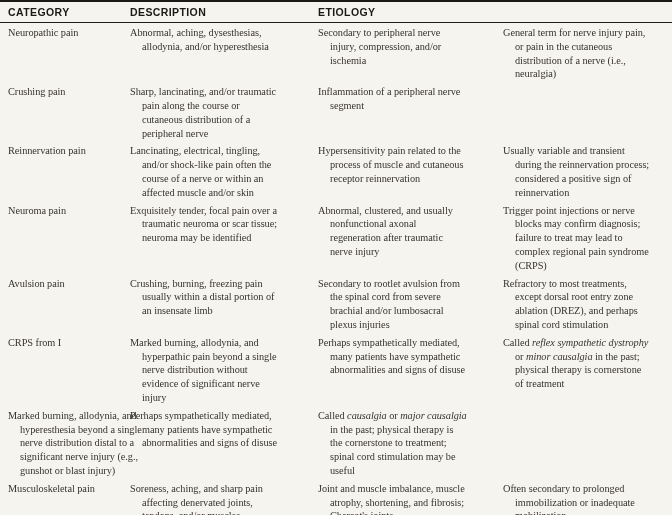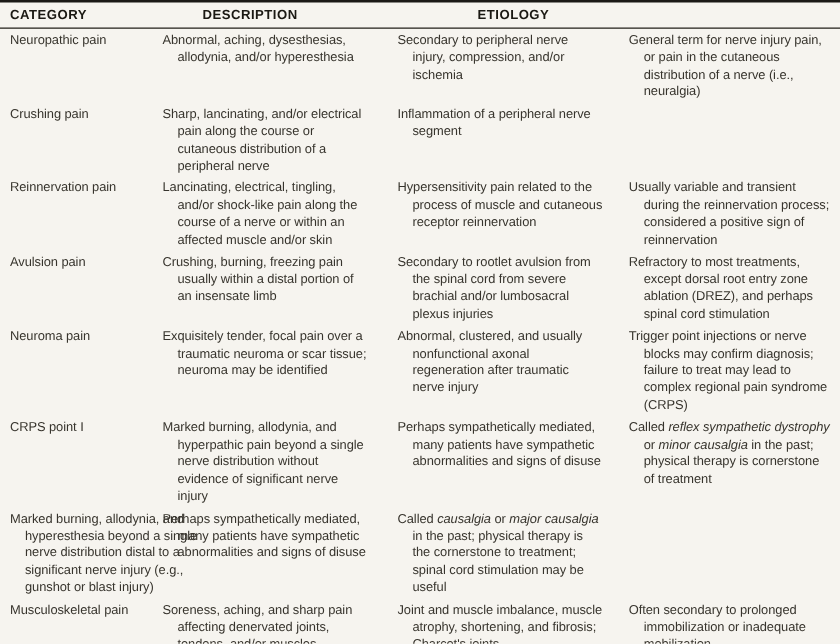--- a/index.html
+++ b/index.html
@@ -12,21 +12,20 @@
   }
   .table {
     width: 672px;
     border-top: 2px solid #1b1a16;
   }
   .thead {
     display: grid;
     grid-template-columns: 122px 188px 185px 1fr;
     padding: 4px 6px 4px 8px;
     border-bottom: 1.5px solid #221f1a;
-    gap: 32px;
   }
   .th {
     font-size: 10.5px;
     font-weight: bold;
     letter-spacing: 0.4px;
     color: #1b1913;
     white-space: nowrap;
   }
   .tbody {
     display: flex;
@@ -38,20 +37,21 @@
     display: grid;
     grid-template-columns: 122px 188px 185px 1fr;
   }
   .cell {
     font-size: 10.3px;
     line-height: 13.8px;
     letter-spacing: -0.05px;
     white-space: pre;          
     padding-left: 12px;        
     text-indent: -12px;
+    font-family: Liberation Serif, serif;
   }
   .cell.cat {
     padding-left: 0;
     text-indent: 0;
   }
   .it { font-style: italic; }
 </style>
 </head>
 <body>
 
@@ -73,76 +73,76 @@
 injury, compression, and/or
 ischemia</div>
       <div class="cell">General term for nerve injury pain,
 or pain in the cutaneous
 distribution of a nerve (i.e.,
 neuralgia)</div>
     </div>
 
     <div class="trow">
       <div class="cell cat">Crushing pain</div>
-      <div class="cell">Sharp, lancinating, and/or electrical
+      <div class="cell">Sharp, lancinating, and/or traumatic
 pain along the course or
 cutaneous distribution of a
 peripheral nerve</div>
       <div class="cell">Inflammation of a peripheral nerve
 segment</div>
     </div>
 
     <div class="trow">
       <div class="cell cat">Reinnervation pain</div>
       <div class="cell">Lancinating, electrical, tingling,
-and/or shock-like pain along the
+and/or shock-like pain often the
 course of a nerve or within an
 affected muscle and/or skin</div>
       <div class="cell">Hypersensitivity pain related to the
 process of muscle and cutaneous
 receptor reinnervation</div>
       <div class="cell">Usually variable and transient
 during the reinnervation process;
 considered a positive sign of
 reinnervation</div>
-    </div>
-
-    <div class="trow">
-      <div class="cell cat">Avulsion pain</div>
-      <div class="cell">Crushing, burning, freezing pain
-usually within a distal portion of
-an insensate limb</div>
-      <div class="cell">Secondary to rootlet avulsion from
-the spinal cord from severe
-brachial and/or lumbosacral
-plexus injuries</div>
-      <div class="cell">Refractory to most treatments,
-except dorsal root entry zone
-ablation (DREZ), and perhaps
-spinal cord stimulation</div>
     </div>
 
     <div class="trow">
       <div class="cell cat">Neuroma pain</div>
       <div class="cell">Exquisitely tender, focal pain over a
 traumatic neuroma or scar tissue;
 neuroma may be identified</div>
       <div class="cell">Abnormal, clustered, and usually
 nonfunctional axonal
 regeneration after traumatic
 nerve injury</div>
       <div class="cell">Trigger point injections or nerve
 blocks may confirm diagnosis;
 failure to treat may lead to
 complex regional pain syndrome
 (CRPS)</div>
     </div>
 
     <div class="trow">
-      <div class="cell cat">CRPS point I</div>
+      <div class="cell cat">Avulsion pain</div>
+      <div class="cell">Crushing, burning, freezing pain
+usually within a distal portion of
+an insensate limb</div>
+      <div class="cell">Secondary to rootlet avulsion from
+the spinal cord from severe
+brachial and/or lumbosacral
+plexus injuries</div>
+      <div class="cell">Refractory to most treatments,
+except dorsal root entry zone
+ablation (DREZ), and perhaps
+spinal cord stimulation</div>
+    </div>
+
+    <div class="trow">
+      <div class="cell cat">CRPS from I</div>
       <div class="cell">Marked burning, allodynia, and
 hyperpathic pain beyond a single
 nerve distribution without
 evidence of significant nerve
 injury</div>
       <div class="cell">Perhaps sympathetically mediated,
 many patients have sympathetic
 abnormalities and signs of disuse</div>
       <div class="cell"><span>Called </span><span class="it">reflex sympathetic dystrophy</span><span>
 or </span><span class="it">minor causalgia</span><span> in the past;

